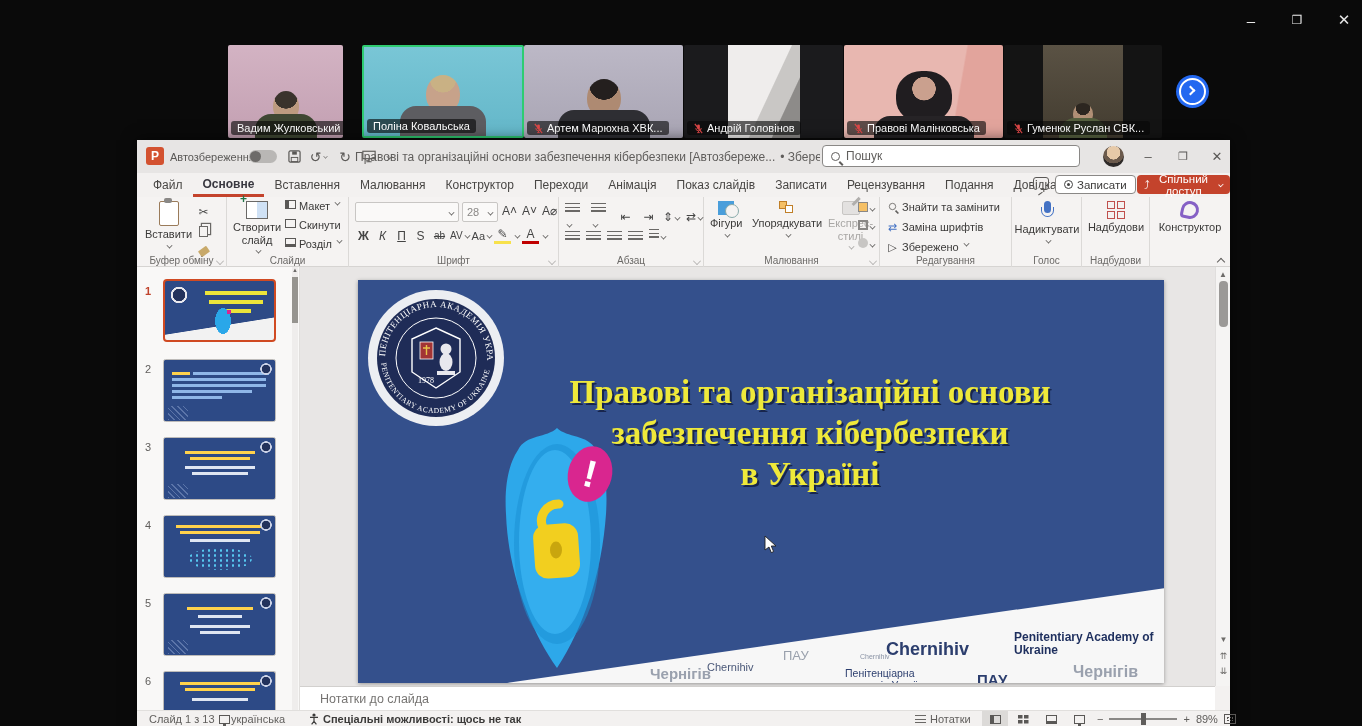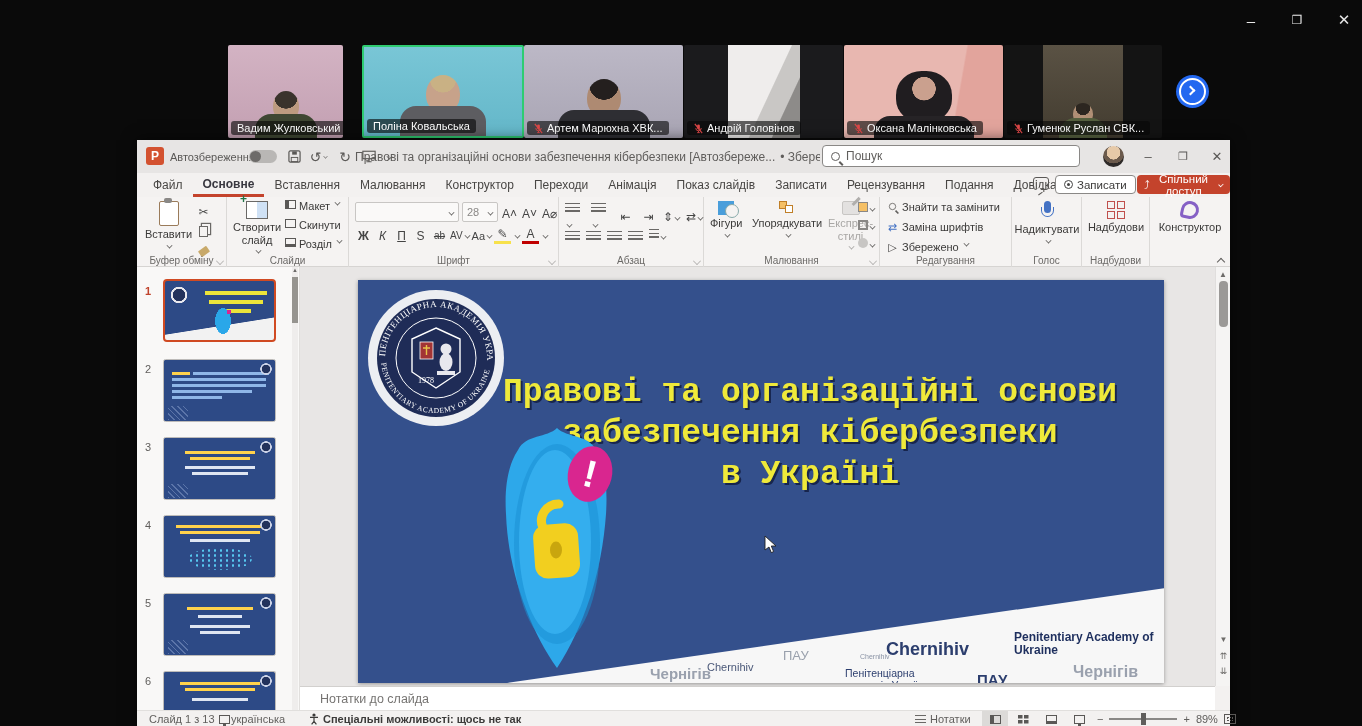--- a/index.html
+++ b/index.html
@@ -103,21 +103,21 @@
   .mini{position:absolute;left:26px;width:113px;height:63px;background:#2d4a86;border:1px solid #bdbbb9;border-radius:2.5px;cursor:pointer;}
   .mini.sel{border:2px solid #d04a22;border-radius:4px;}
   .pscroll{position:absolute;right:1px;top:0;width:6px;height:100%;background:#efedec;}
   .pscroll .pthumb{position:absolute;top:10px;left:0;width:6px;height:46px;background:#96948f;}
   .pscroll .pup{position:absolute;top:0;left:0;width:6px;font-size:6px;color:#6a6866;text-align:center;}
 
   
   .canvas{position:absolute;left:163px;top:127px;width:915px;height:419px;background:#e8e6e5;overflow:hidden;}
   .slide{position:absolute;left:58px;top:13px;width:806px;height:403px;background:#34508c;overflow:hidden;box-shadow:0 1px 4px rgba(0,0,0,.35);}
   .stitle{position:absolute;left:142px;top:92px;width:620px;text-align:center;
-          font-family:Liberation Mono, monospace;font-weight:bold;font-size:33px;line-height:41px;
+          font-family:Liberation Serif, serif;font-weight:bold;font-size:33px;line-height:41px;
           color:#efe93a;text-shadow:2px 2px 0 #17254d;}
   .band{position:absolute;inset:0;background:#f7f7f7;
         clip-path:polygon(18.5% 100%,100% 76.5%,100% 100%);}
   .wc{position:absolute;font-family:"Liberation Sans",sans-serif;line-height:1.1;white-space:nowrap;}
 
   
   .vscroll{position:absolute;right:0;top:127px;width:15px;height:419px;background:#f5f4f3;border-left:1px solid #e0dedd;
            font-size:8px;color:#6d6b69;text-align:center;}
   .vthumb{position:absolute;left:3px;top:14px;width:9px;height:46px;background:#9b9997;border-radius:4px;}
 
@@ -216,21 +216,21 @@
         <div class="head" style="width:56px;height:52px;background:radial-gradient(circle at 50% 34%,#caa08e 0 26%,#201d20 27%);border-radius:46%;"></div>
         <div class="body" style="width:100px;height:22px;background:#262326;"></div>
       </div>
     </div>
     <div class="vname">
       <svg class="micmute" viewBox="0 0 24 24">
           <rect x="9" y="3" width="6" height="11" rx="3" fill="#e04848"></rect>
           <path d="M6 11a6 6 0 0 0 12 0M12 17v4M9 21h6" stroke="#e04848" stroke-width="2" fill="none"></path>
           <line x1="4" y1="2" x2="20" y2="22" stroke="#e04848" stroke-width="2.6"></line>
         </svg>
-      <span>Оксана Малінковська</span>
+      <span>Правові Малінковська</span>
     </div>
   </div>
 
   <div class="tile" style="left:1004px;width:158px;padding-left:24px;">
     <div class="vfill" style="background:#141414;">
       <div class="abs" style="left:39px;top:0;width:80px;height:93px;background:linear-gradient(#5a5244,#433c30);">
         <div class="person" style="width:52px;">
           <div class="head" style="width:20px;height:22px;background:radial-gradient(circle at 50% 22%,#2c2620 0 36%,#b08f75 37%);"></div>
           <div class="body" style="width:48px;height:20px;background:#55603f;"></div>
         </div>
@@ -354,21 +354,21 @@
           <span class="smbtn">
               <span class="vico read"></span>
               <span>Розділ</span>
               <span class="cv"></span>
             </span>
         </div>
         <div class="glabel">Слайди</div>
       </div>
 
       <div class="grp" style="left:212px;width:210px;">
-        <div class="abs" style="left:6px;top:5px;display:flex;gap:3px;align-items:flex-end;">
+        <div class="abs" style="left:6px;top:5px;display:flex;gap:3px;align-items:flex-start;">
           <span class="combo" style="width:104px;">
               <span></span>
               <span class="cv"></span>
             </span>
           <span class="combo" style="width:36px;">
               <span>28</span>
               <span class="cv"></span>
             </span>
           <span class="fbtn">A˄</span>
           <span class="fbtn">A˅</span>

